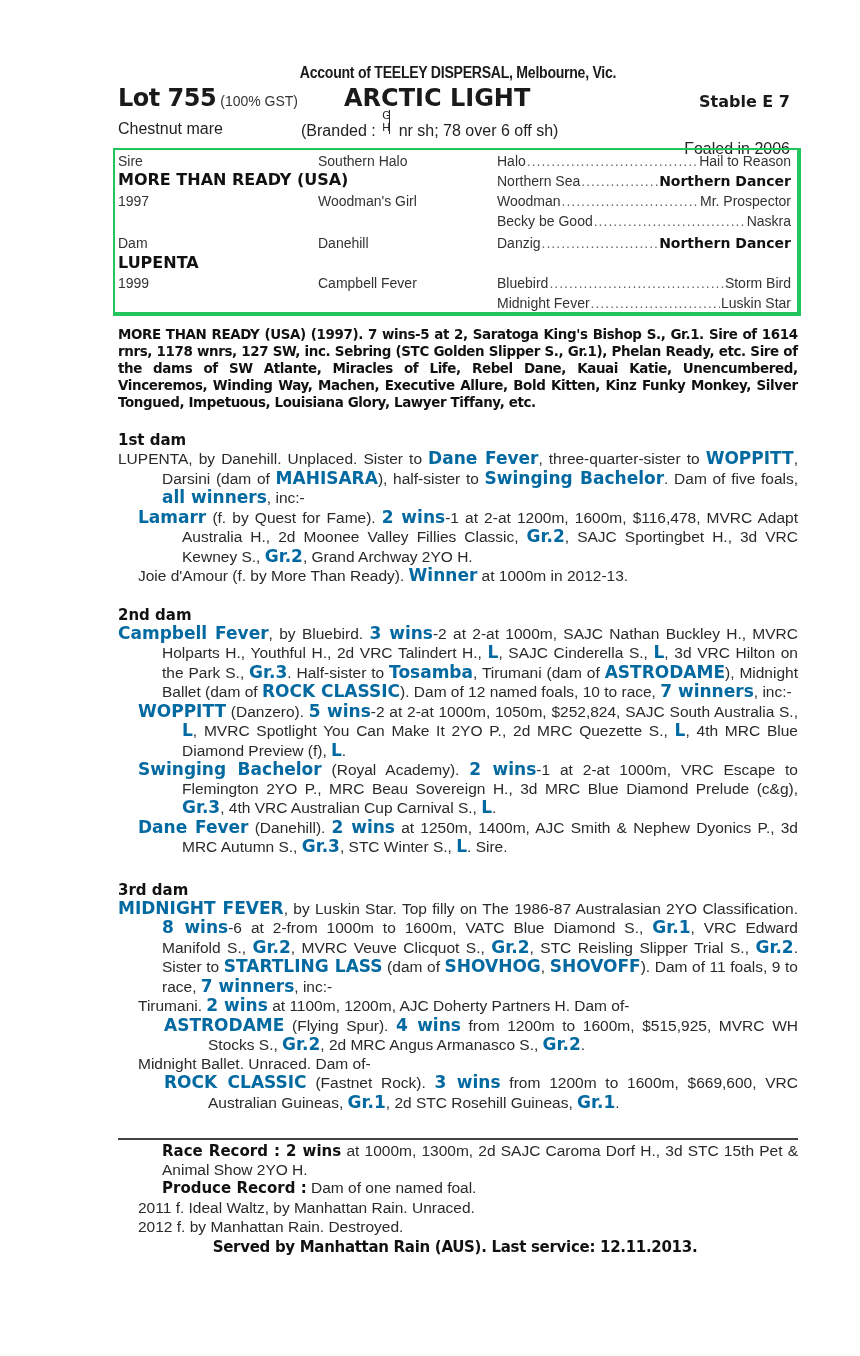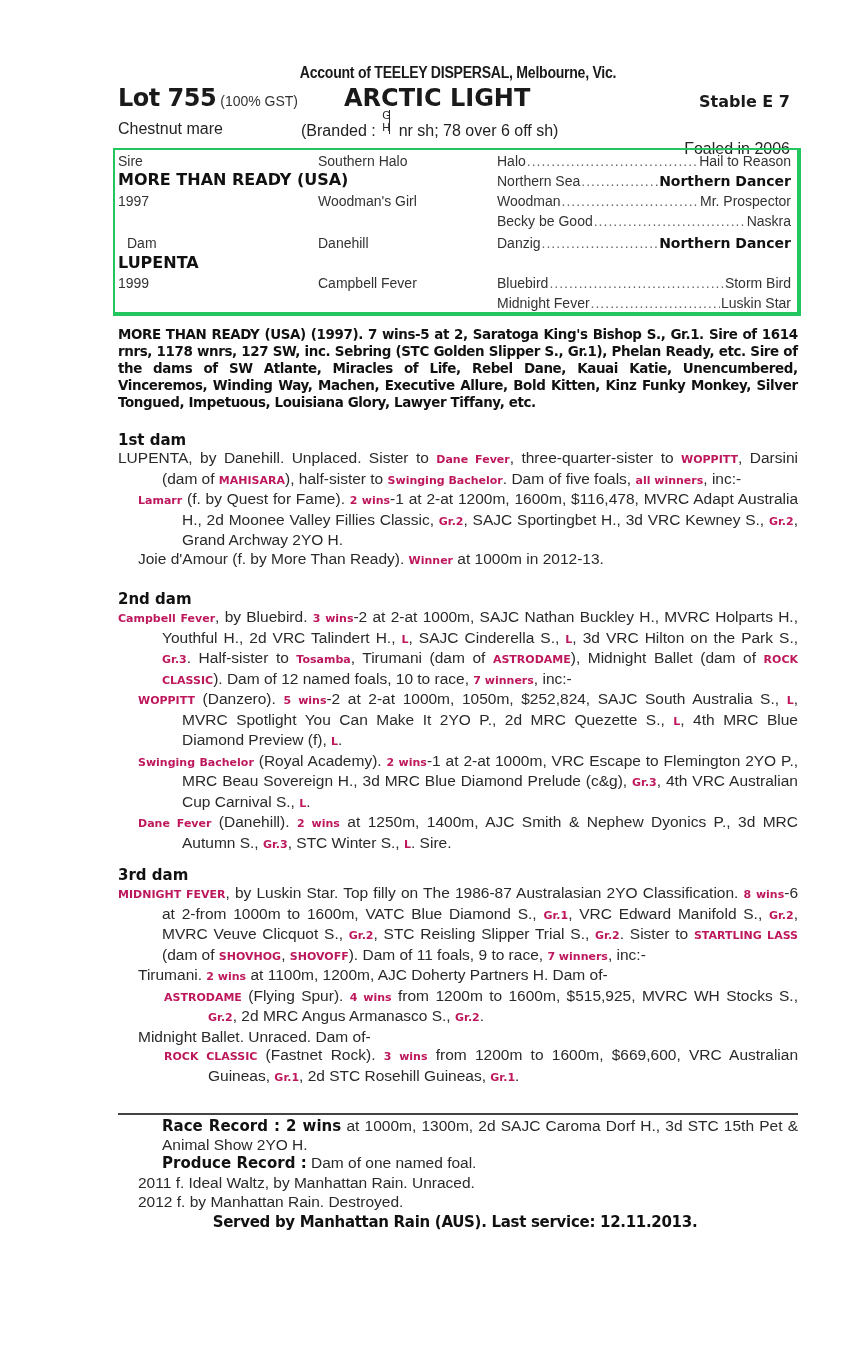--- a/index.html
+++ b/index.html
@@ -161,22 +161,22 @@
       padding-left: 44px;
       text-indent: -44px;
     }
     .para.l1 { padding-left: 64px; text-indent: -44px; }
     .para.l0 { padding-left: 44px; text-indent: -44px; }
     .para.sub { padding-left: 90px; text-indent: -44px; }
     .para.last { text-align-last: left; }
     .b {
       font-family: "DejaVu Sans", sans-serif;
       font-weight: bold;
-      color: #be185d;
-      font-size: 11px;
+      color: #0369a1;
+      font-size: 17px;
     }
     .divider {
       border-top: 2px solid #444;
       margin-top: 14px;
       margin-left: 0;
       width: 680px;
     }
     .record-label {
       font-family: "DejaVu Sans", sans-serif;
       font-weight: bold;
@@ -251,21 +251,21 @@
       <span>Woodman</span>
         <span class="dots"></span>
         <span>Mr. Prospector</span>
     </div>
     <div class="ped-line" style="top:62px;">
       <span>Becky be Good</span>
         <span class="dots"></span>
         <span>Naskra</span>
     </div>
 
-    <span class="cell" style="left:12px; top:84px;">Dam</span>
+    <span class="cell" style="left:3px; top:84px;">Dam</span>
     <span class="cell big" style="left:3px; top:104px;">LUPENTA</span>
     <span class="cell" style="left:3px; top:124px;">1999</span>
     <span class="cell" style="left:203px; top:84px;">Danehill</span>
     <span class="cell" style="left:203px; top:124px;">Campbell Fever</span>
 
     <div class="ped-line" style="top:84px;">
       <span>Danzig</span>
         <span class="dots"></span>
         <span class="bold">Northern Dancer</span>
     </div>
@@ -287,21 +287,21 @@
   <div class="para l0 last"><span>LUPENTA, by Danehill. Unplaced. Sister to </span><span class="b">Dane Fever</span><span>, three-quarter-sister to </span><span class="b">WOPPITT</span><span>, Darsini (dam of </span><span class="b">MAHISARA</span><span>), half-sister to </span><span class="b">Swinging Bachelor</span><span>. Dam of five foals, </span><span class="b">all winners</span><span>, inc:-</span></div>
   <div class="para l1 last"><span class="b">Lamarr</span><span> (f. by Quest for Fame). </span><span class="b">2 wins</span><span>-1 at 2-at 1200m, 1600m, $116,478, MVRC Adapt Australia H., 2d Moonee Valley Fillies Classic, </span><span class="b">Gr.2</span><span>, SAJC Sportingbet H., 3d VRC Kewney S., </span><span class="b">Gr.2</span><span>, Grand Archway 2YO H.</span></div>
   <div class="para l1 last"><span>Joie d'Amour (f. by More Than Ready). </span><span class="b">Winner</span><span> at 1000m in 2012-13.</span></div>
 
   <div class="section-head" style="margin-top:20px;">2nd dam</div>
   <div class="para l0 last"><span class="b">Campbell Fever</span><span>, by Bluebird. </span><span class="b">3 wins</span><span>-2 at 2-at 1000m, SAJC Nathan Buckley H., MVRC Holparts H., Youthful H., 2d VRC Talindert H., </span><span class="b">L</span><span>, SAJC Cinderella S., </span><span class="b">L</span><span>, 3d VRC Hilton on the Park S., </span><span class="b">Gr.3</span><span>. Half-sister to </span><span class="b">Tosamba</span><span>, Tirumani (dam of </span><span class="b">ASTRODAME</span><span>), Midnight Ballet (dam of </span><span class="b">ROCK CLASSIC</span><span>). Dam of 12 named foals, 10 to race, </span><span class="b">7 winners</span><span>, inc:-</span></div>
   <div class="para l1 last"><span class="b">WOPPITT</span><span> (Danzero). </span><span class="b">5 wins</span><span>-2 at 2-at 1000m, 1050m, $252,824, SAJC South Australia S., </span><span class="b">L</span><span>, MVRC Spotlight You Can Make It 2YO P., 2d MRC Quezette S., </span><span class="b">L</span><span>, 4th MRC Blue Diamond Preview (f), </span><span class="b">L</span><span>.</span></div>
   <div class="para l1 last"><span class="b">Swinging Bachelor</span><span> (Royal Academy). </span><span class="b">2 wins</span><span>-1 at 2-at 1000m, VRC Escape to Flemington 2YO P., MRC Beau Sovereign H., 3d MRC Blue Diamond Prelude (c&amp;g), </span><span class="b">Gr.3</span><span>, 4th VRC Australian Cup Carnival S., </span><span class="b">L</span><span>.</span></div>
   <div class="para l1 last"><span class="b">Dane Fever</span><span> (Danehill). </span><span class="b">2 wins</span><span> at 1250m, 1400m, AJC Smith &amp; Nephew Dyonics P., 3d MRC Autumn S., </span><span class="b">Gr.3</span><span>, STC Winter S., </span><span class="b">L</span><span>. Sire.</span></div>
 
-  <div class="section-head" style="margin-top:12px;">3rd dam</div>
+  <div class="section-head" style="margin-top:24px;">3rd dam</div>
   <div class="para l0 last"><span class="b">MIDNIGHT FEVER</span><span>, by Luskin Star. Top filly on The 1986-87 Australasian 2YO Classification. </span><span class="b">8 wins</span><span>-6 at 2-from 1000m to 1600m, VATC Blue Diamond S., </span><span class="b">Gr.1</span><span>, VRC Edward Manifold S., </span><span class="b">Gr.2</span><span>, MVRC Veuve Clicquot S., </span><span class="b">Gr.2</span><span>, STC Reisling Slipper Trial S., </span><span class="b">Gr.2</span><span>. Sister to </span><span class="b">STARTLING LASS</span><span> (dam of </span><span class="b">SHOVHOG</span><span>, </span><span class="b">SHOVOFF</span><span>). Dam of 11 foals, 9 to race, </span><span class="b">7 winners</span><span>, inc:-</span></div>
 
   <div class="para l1 last"><span>Tirumani. </span><span class="b">2 wins</span><span> at 1100m, 1200m, AJC Doherty Partners H. Dam of-</span></div>
   <div class="para sub last"><span class="b">ASTRODAME</span><span> (Flying Spur). </span><span class="b">4 wins</span><span> from 1200m to 1600m, $515,925, MVRC WH Stocks S., </span><span class="b">Gr.2</span><span>, 2d MRC Angus Armanasco S., </span><span class="b">Gr.2</span><span>.</span></div>
   <div class="para l1 last"><span>Midnight Ballet. Unraced. Dam of-</span></div>
   <div class="para sub last"><span class="b">ROCK CLASSIC</span><span> (Fastnet Rock). </span><span class="b">3 wins</span><span> from 1200m to 1600m, $669,600, VRC Australian Guineas, </span><span class="b">Gr.1</span><span>, 2d STC Rosehill Guineas, </span><span class="b">Gr.1</span><span>.</span></div>
 
   <div class="divider" style="margin-top:26px;"></div>
 
   <div class="para l0 last" style="margin-top:2px;"><span class="record-label">Race Record : 2 wins</span><span> at 1000m, 1300m, 2d SAJC Caroma Dorf H., 3d STC 15th Pet &amp; Animal Show 2YO H.</span></div>

